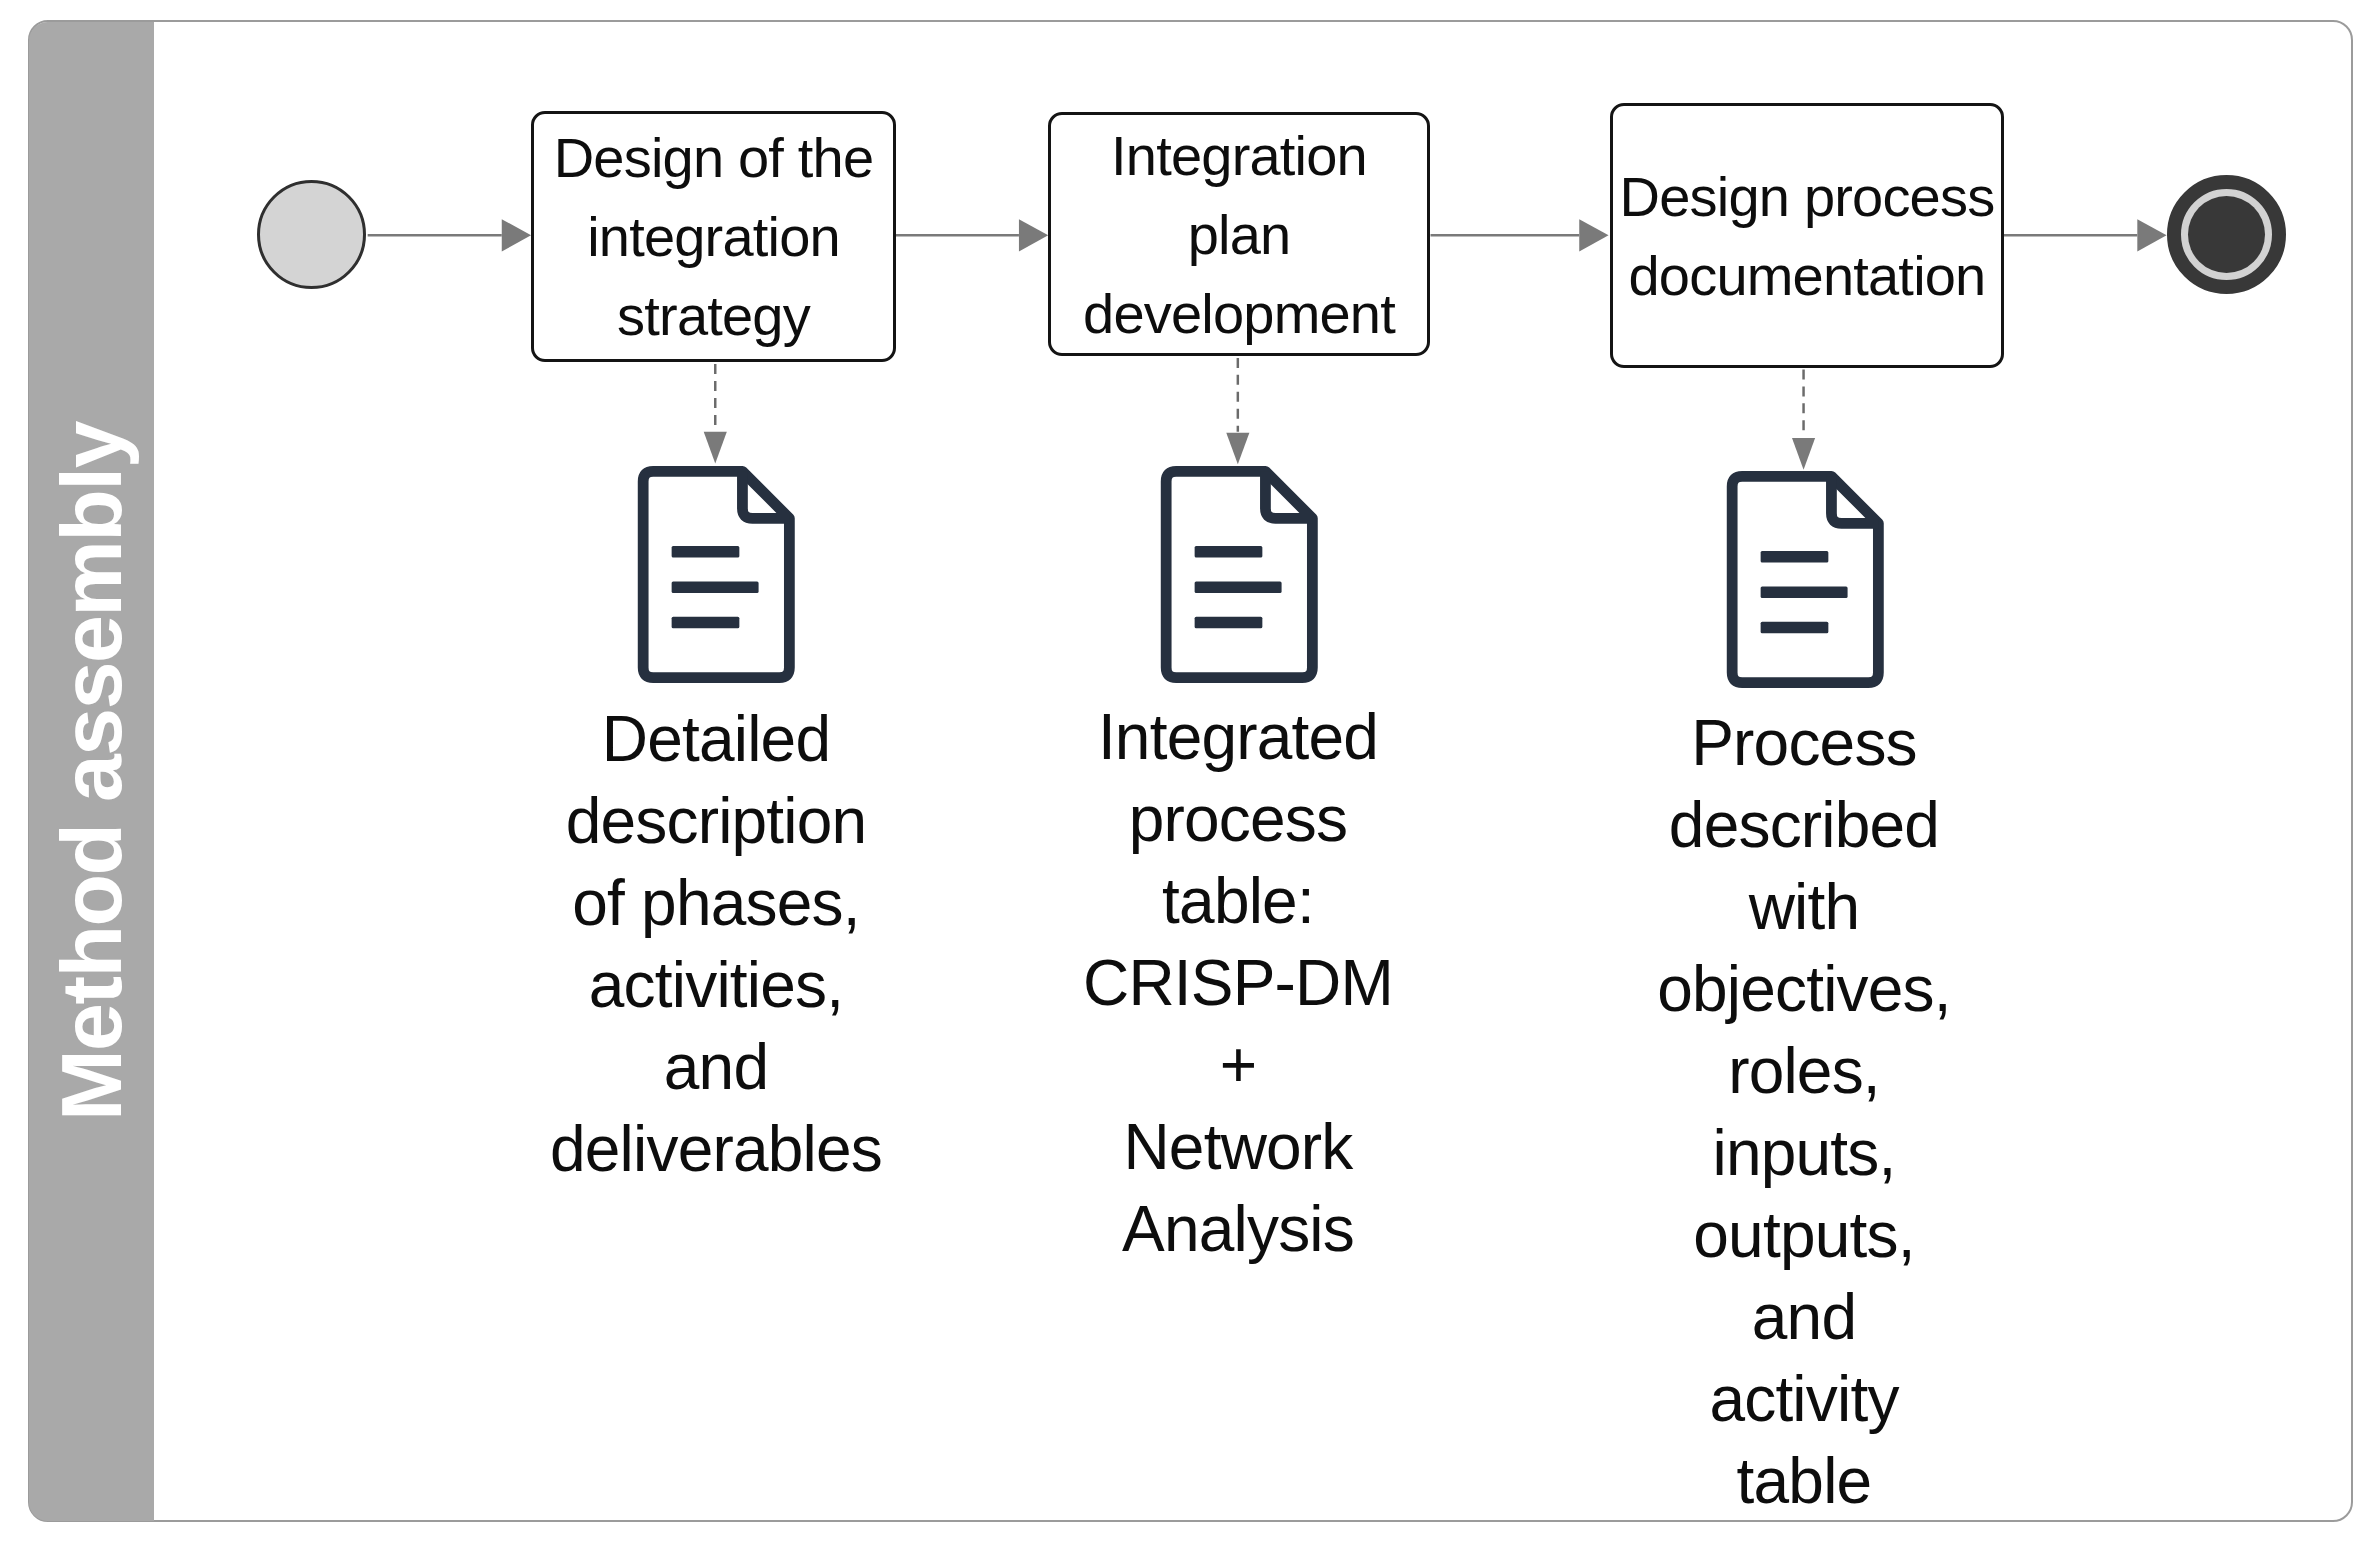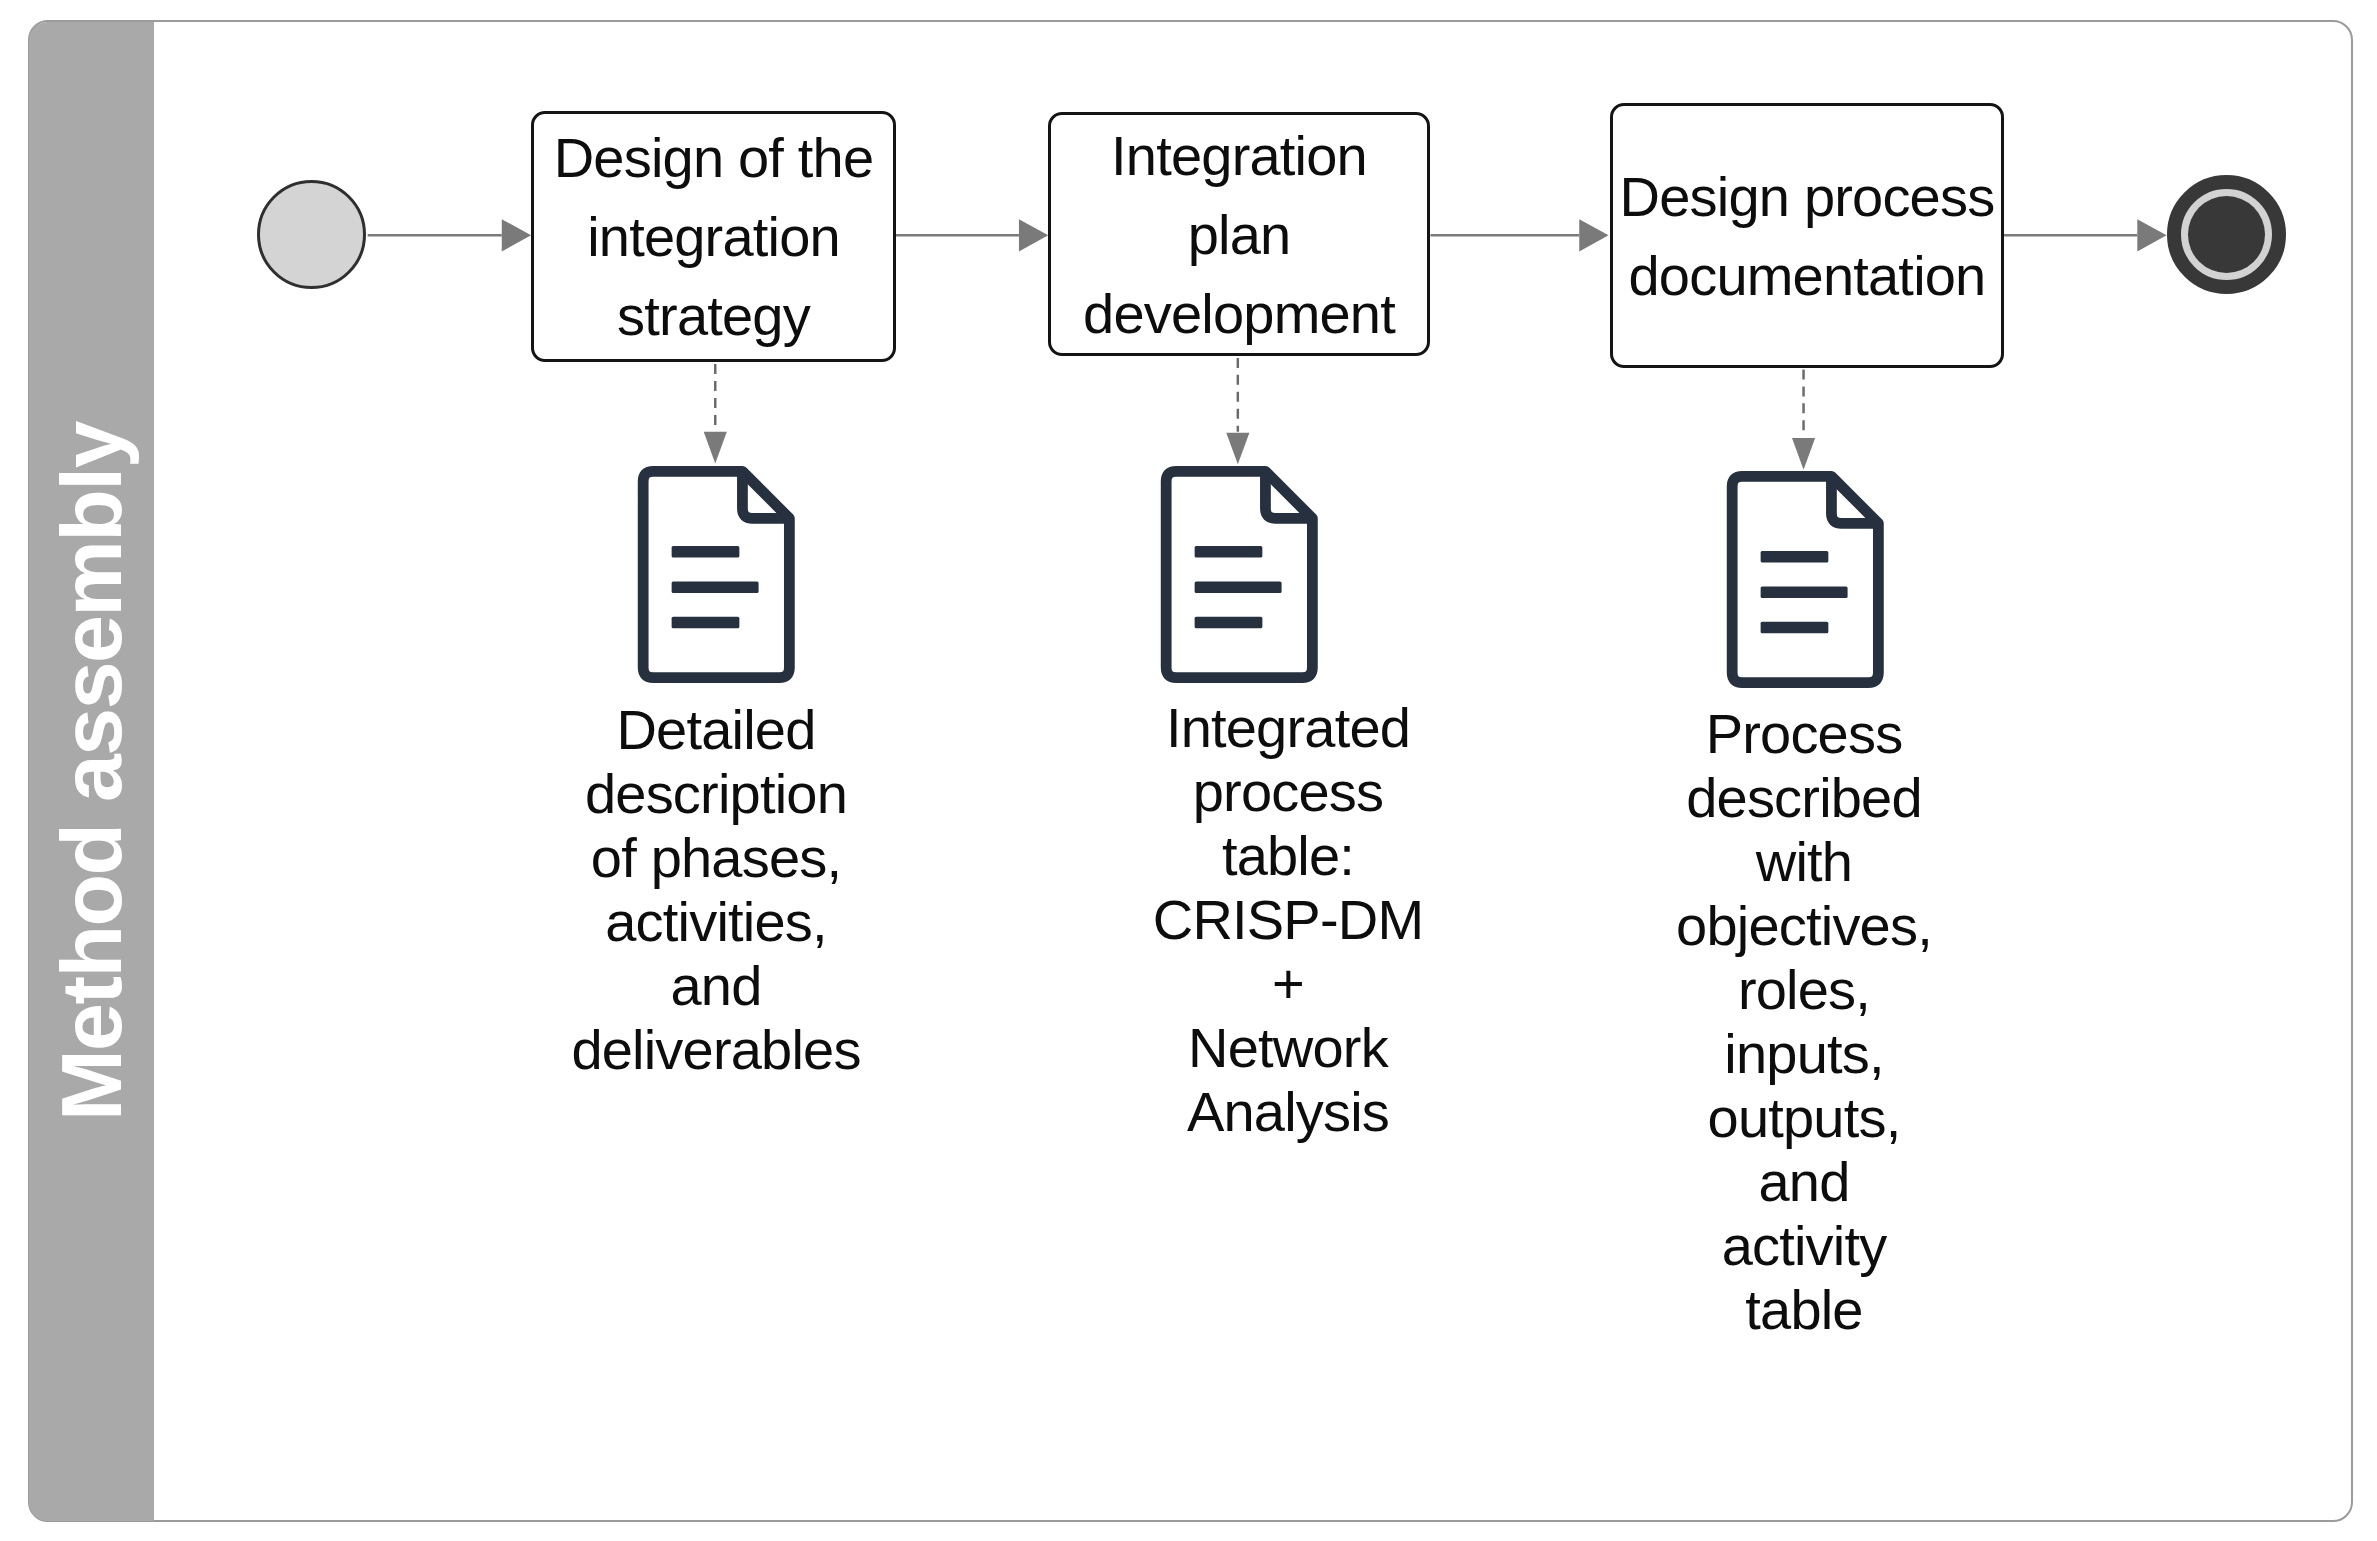--- a/index.html
+++ b/index.html
@@ -71,27 +71,27 @@
   }
   .t1{left:531px;top:111px;width:365px;height:251px;}
   .t2{left:1048px;top:112px;width:382px;height:244px;}
   .t3{left:1610px;top:103px;width:394px;height:265px;}
 
   
   .artifact{position:absolute;}
   .doc{display:block;}
   .artifact-label{
     position:absolute;width:540px;text-align:center;
-    font-size:56px;line-height:64px;white-space:pre-line;letter-spacing:-0.8px;
+    font-size:64px;line-height:82px;white-space:pre-line;letter-spacing:-0.8px;
   }
   .a1-icon{left:636px;top:466px;}
   .a2-icon{left:1159px;top:466px;}
   .a3-icon{left:1725px;top:471px;}
   .a1-label{left:446px;top:698px;}
-  .a2-label{left:1018px;top:696px;}
+  .a2-label{left:968px;top:696px;}
   .a3-label{left:1534px;top:702px;}
 </style>
 </head>
 <body>
 
 <div id="canvas">
 
   <div class="pool"></div>
 
   <div class="lane">

